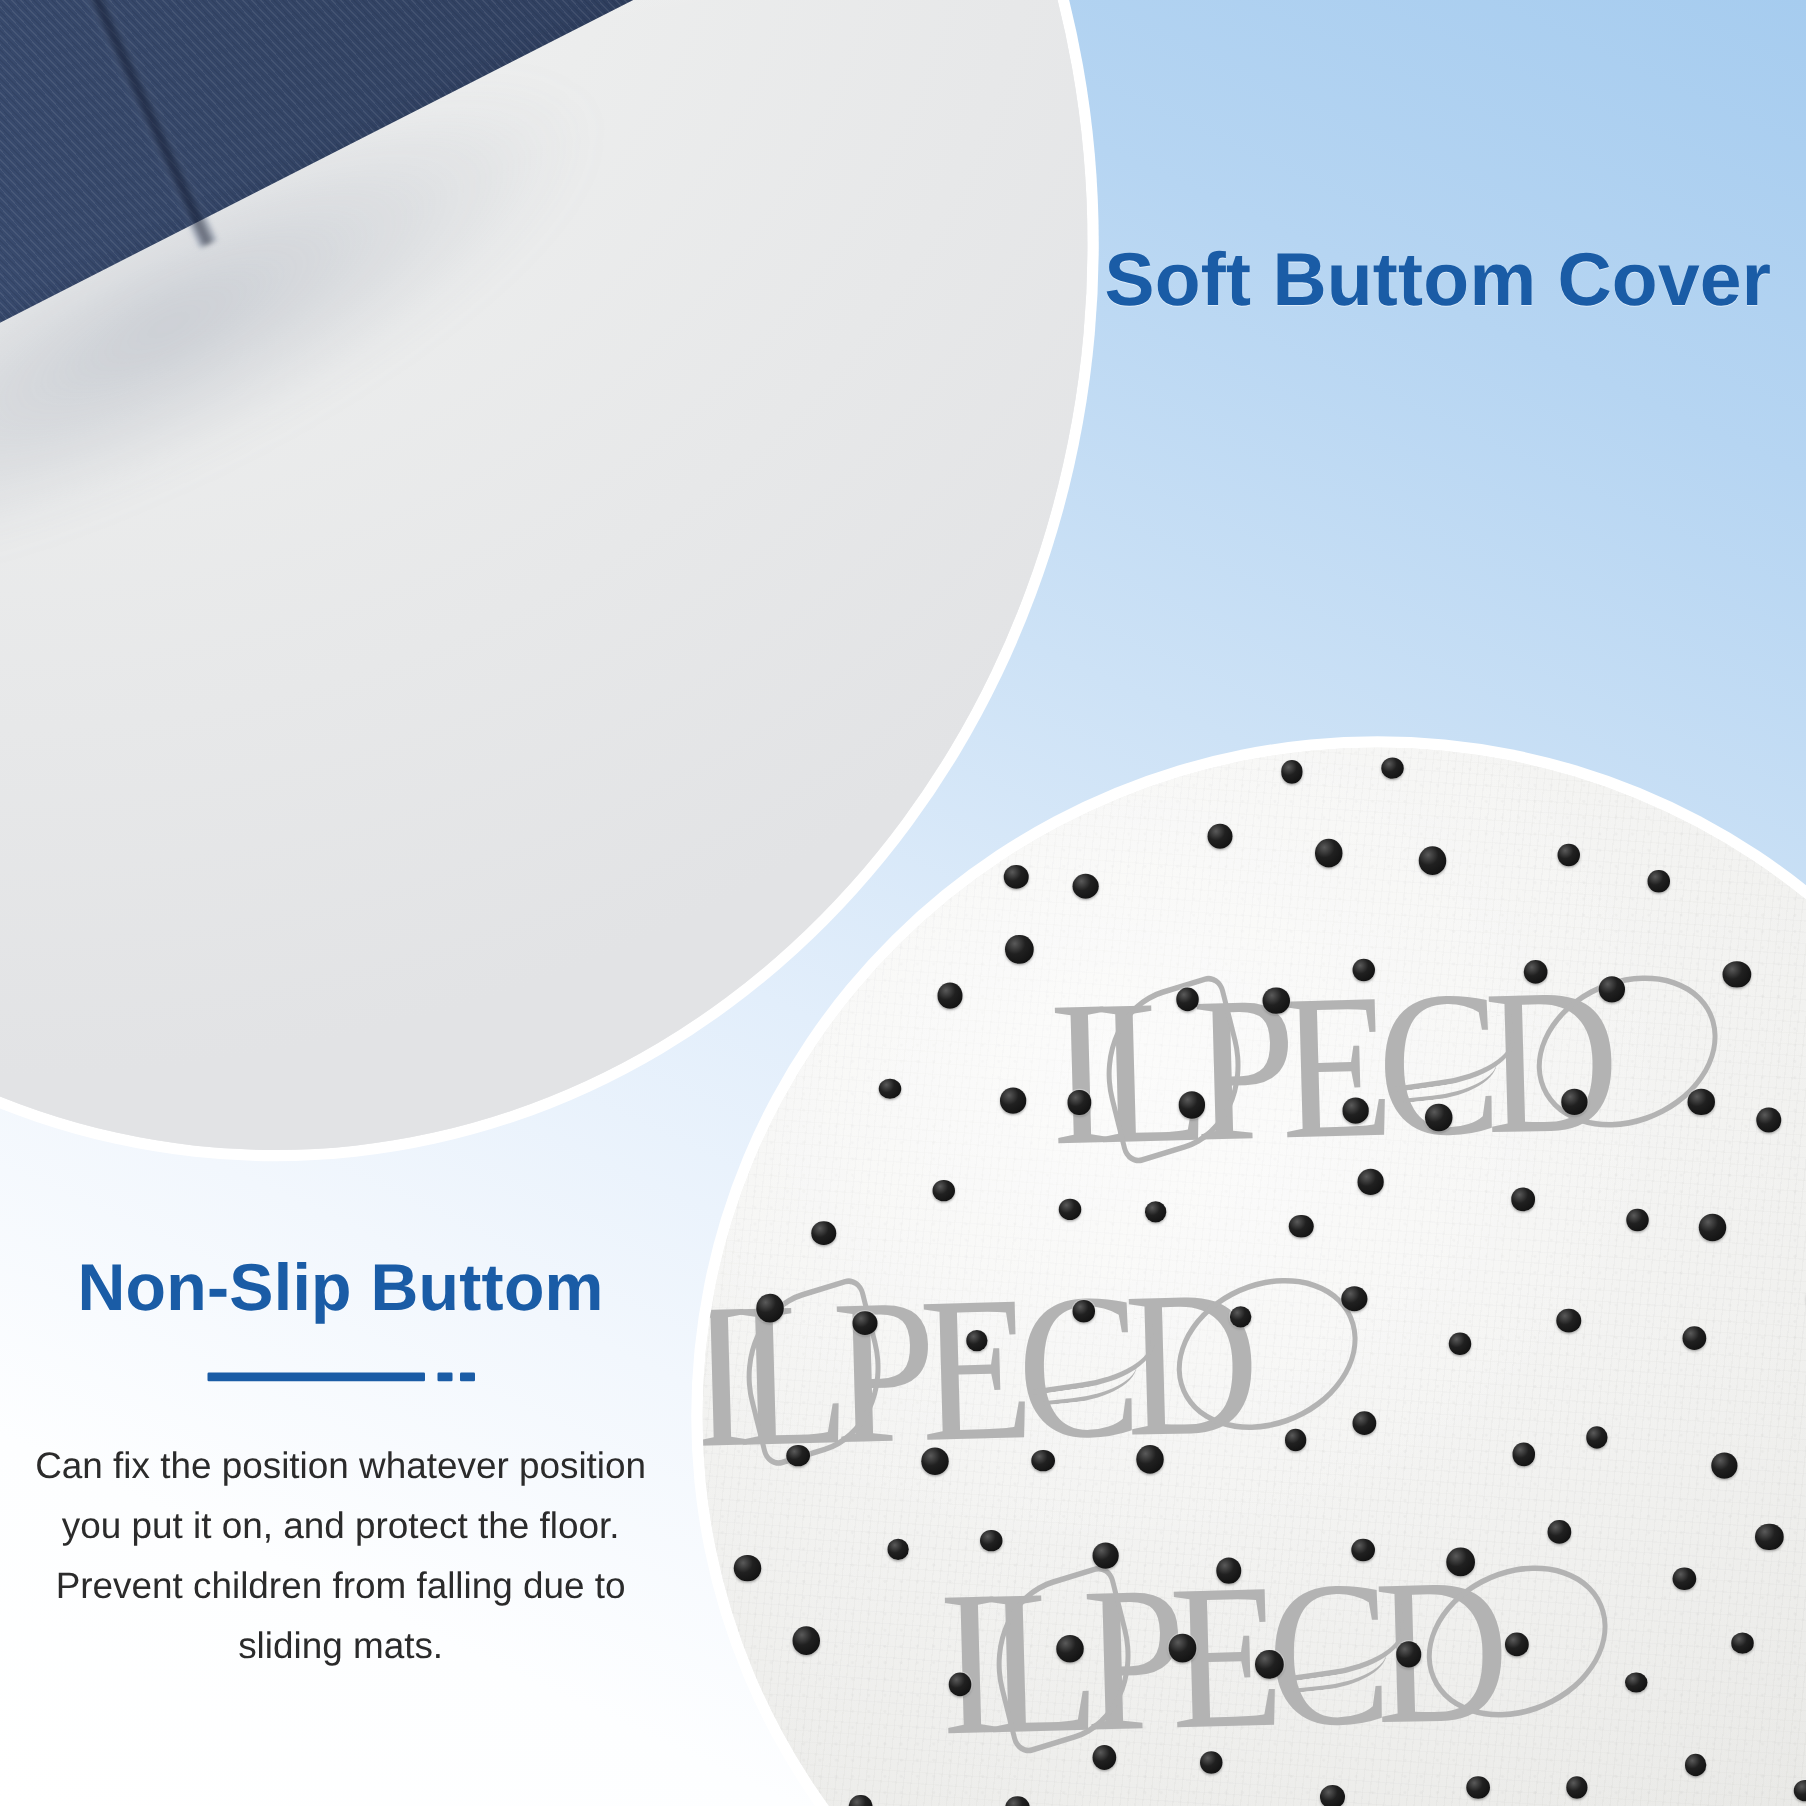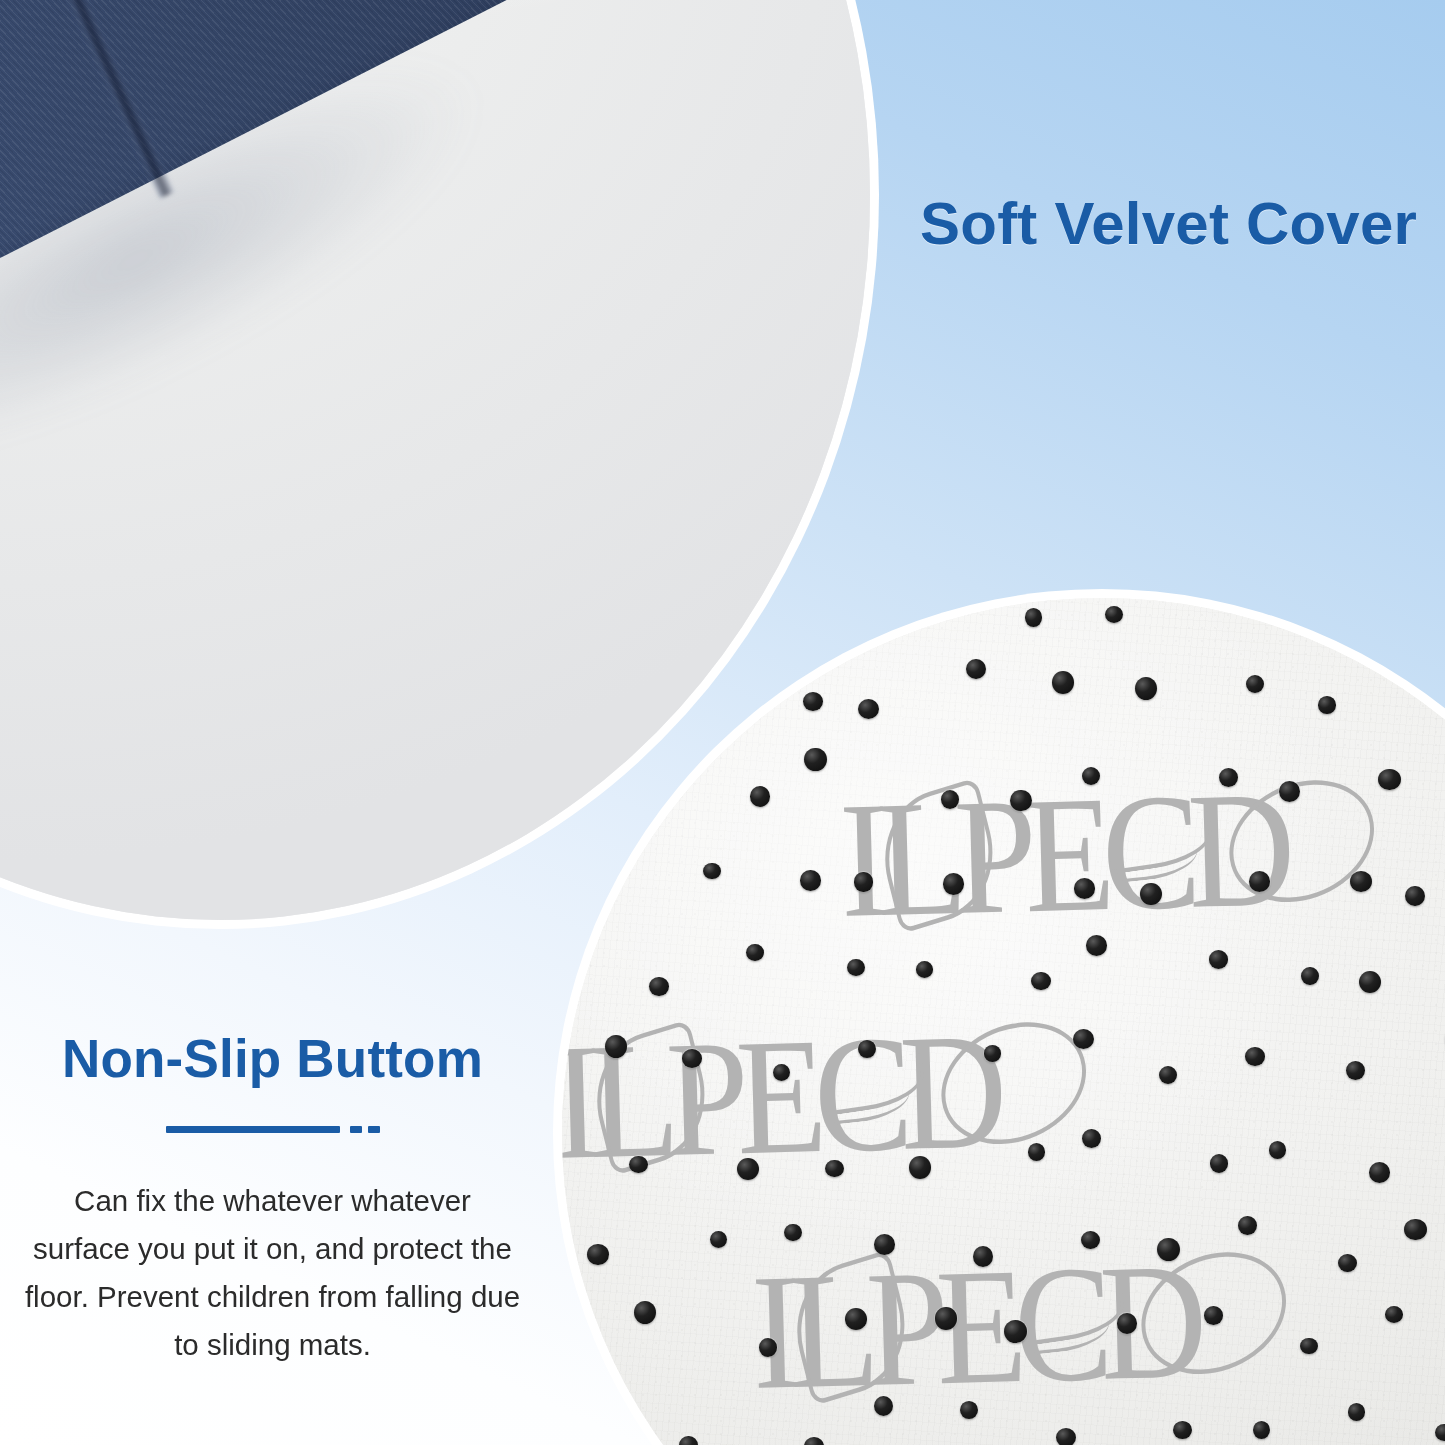--- a/index.html
+++ b/index.html
@@ -265,21 +265,21 @@
     font-size:60px;
     font-weight:700;
     line-height:1.28;
     letter-spacing:.2px;
     text-shadow:0 1px 0 rgba(255,255,255,.5);
   }
   .headline .l { display:block; }
 
   .feature-block {
     position:absolute;
-    left:0; top:1030px;
+    left:0; top:1002px;
     width:545px;
     text-align:center;
   }
   .feature-title {
     color:#1a5ca6;
     font-size:53px;
     font-weight:700;
     letter-spacing:.2px;
     line-height:1.1;
   }
@@ -451,26 +451,26 @@
         <span class="dot" style="left: 397.696px; top: 803.285px; width: 18.1311px; height: 18.0516px;"></span>
         <span class="dot" style="left: 493.767px; top: 829.705px; width: 20.2378px; height: 19.2742px;"></span>
         <span class="dot" style="left: 611.333px; top: 822.744px; width: 18.5864px; height: 17.859px;"></span>
         <span class="dot" style="left: 690.58px; top: 823.01px; width: 17.3102px; height: 18.1457px;"></span>
         <span class="dot" style="left: 785.914px; top: 805.089px; width: 17.3898px; height: 17.4875px;"></span>
         <span class="dot" style="left: 872.86px; top: 825.665px; width: 18.8206px; height: 17.5526px;"></span>
       </div>
   </div>
 
   <div class="headline">
-    <span class="l">Soft Velvet Cover</span>
+    <span class="l">Soft Buttom Cover</span>
   </div>
 
   <div class="feature-block">
     <div class="feature-title">Non-Slip Buttom</div>
     <div class="divider">
       <span class="bar"></span>
       <span class="d1"></span>
       <span class="d2"></span>
     </div>
-    <div class="feature-desc">Can fix the whatever whatever surface you put it on, and protect the floor. Prevent children from falling due to sliding mats.</div>
+    <div class="feature-desc">Can fix the position whatever position you put it on, and protect the floor. Prevent children from falling due to sliding mats.</div>
   </div>
 
 </div>
 
 </body></html>

